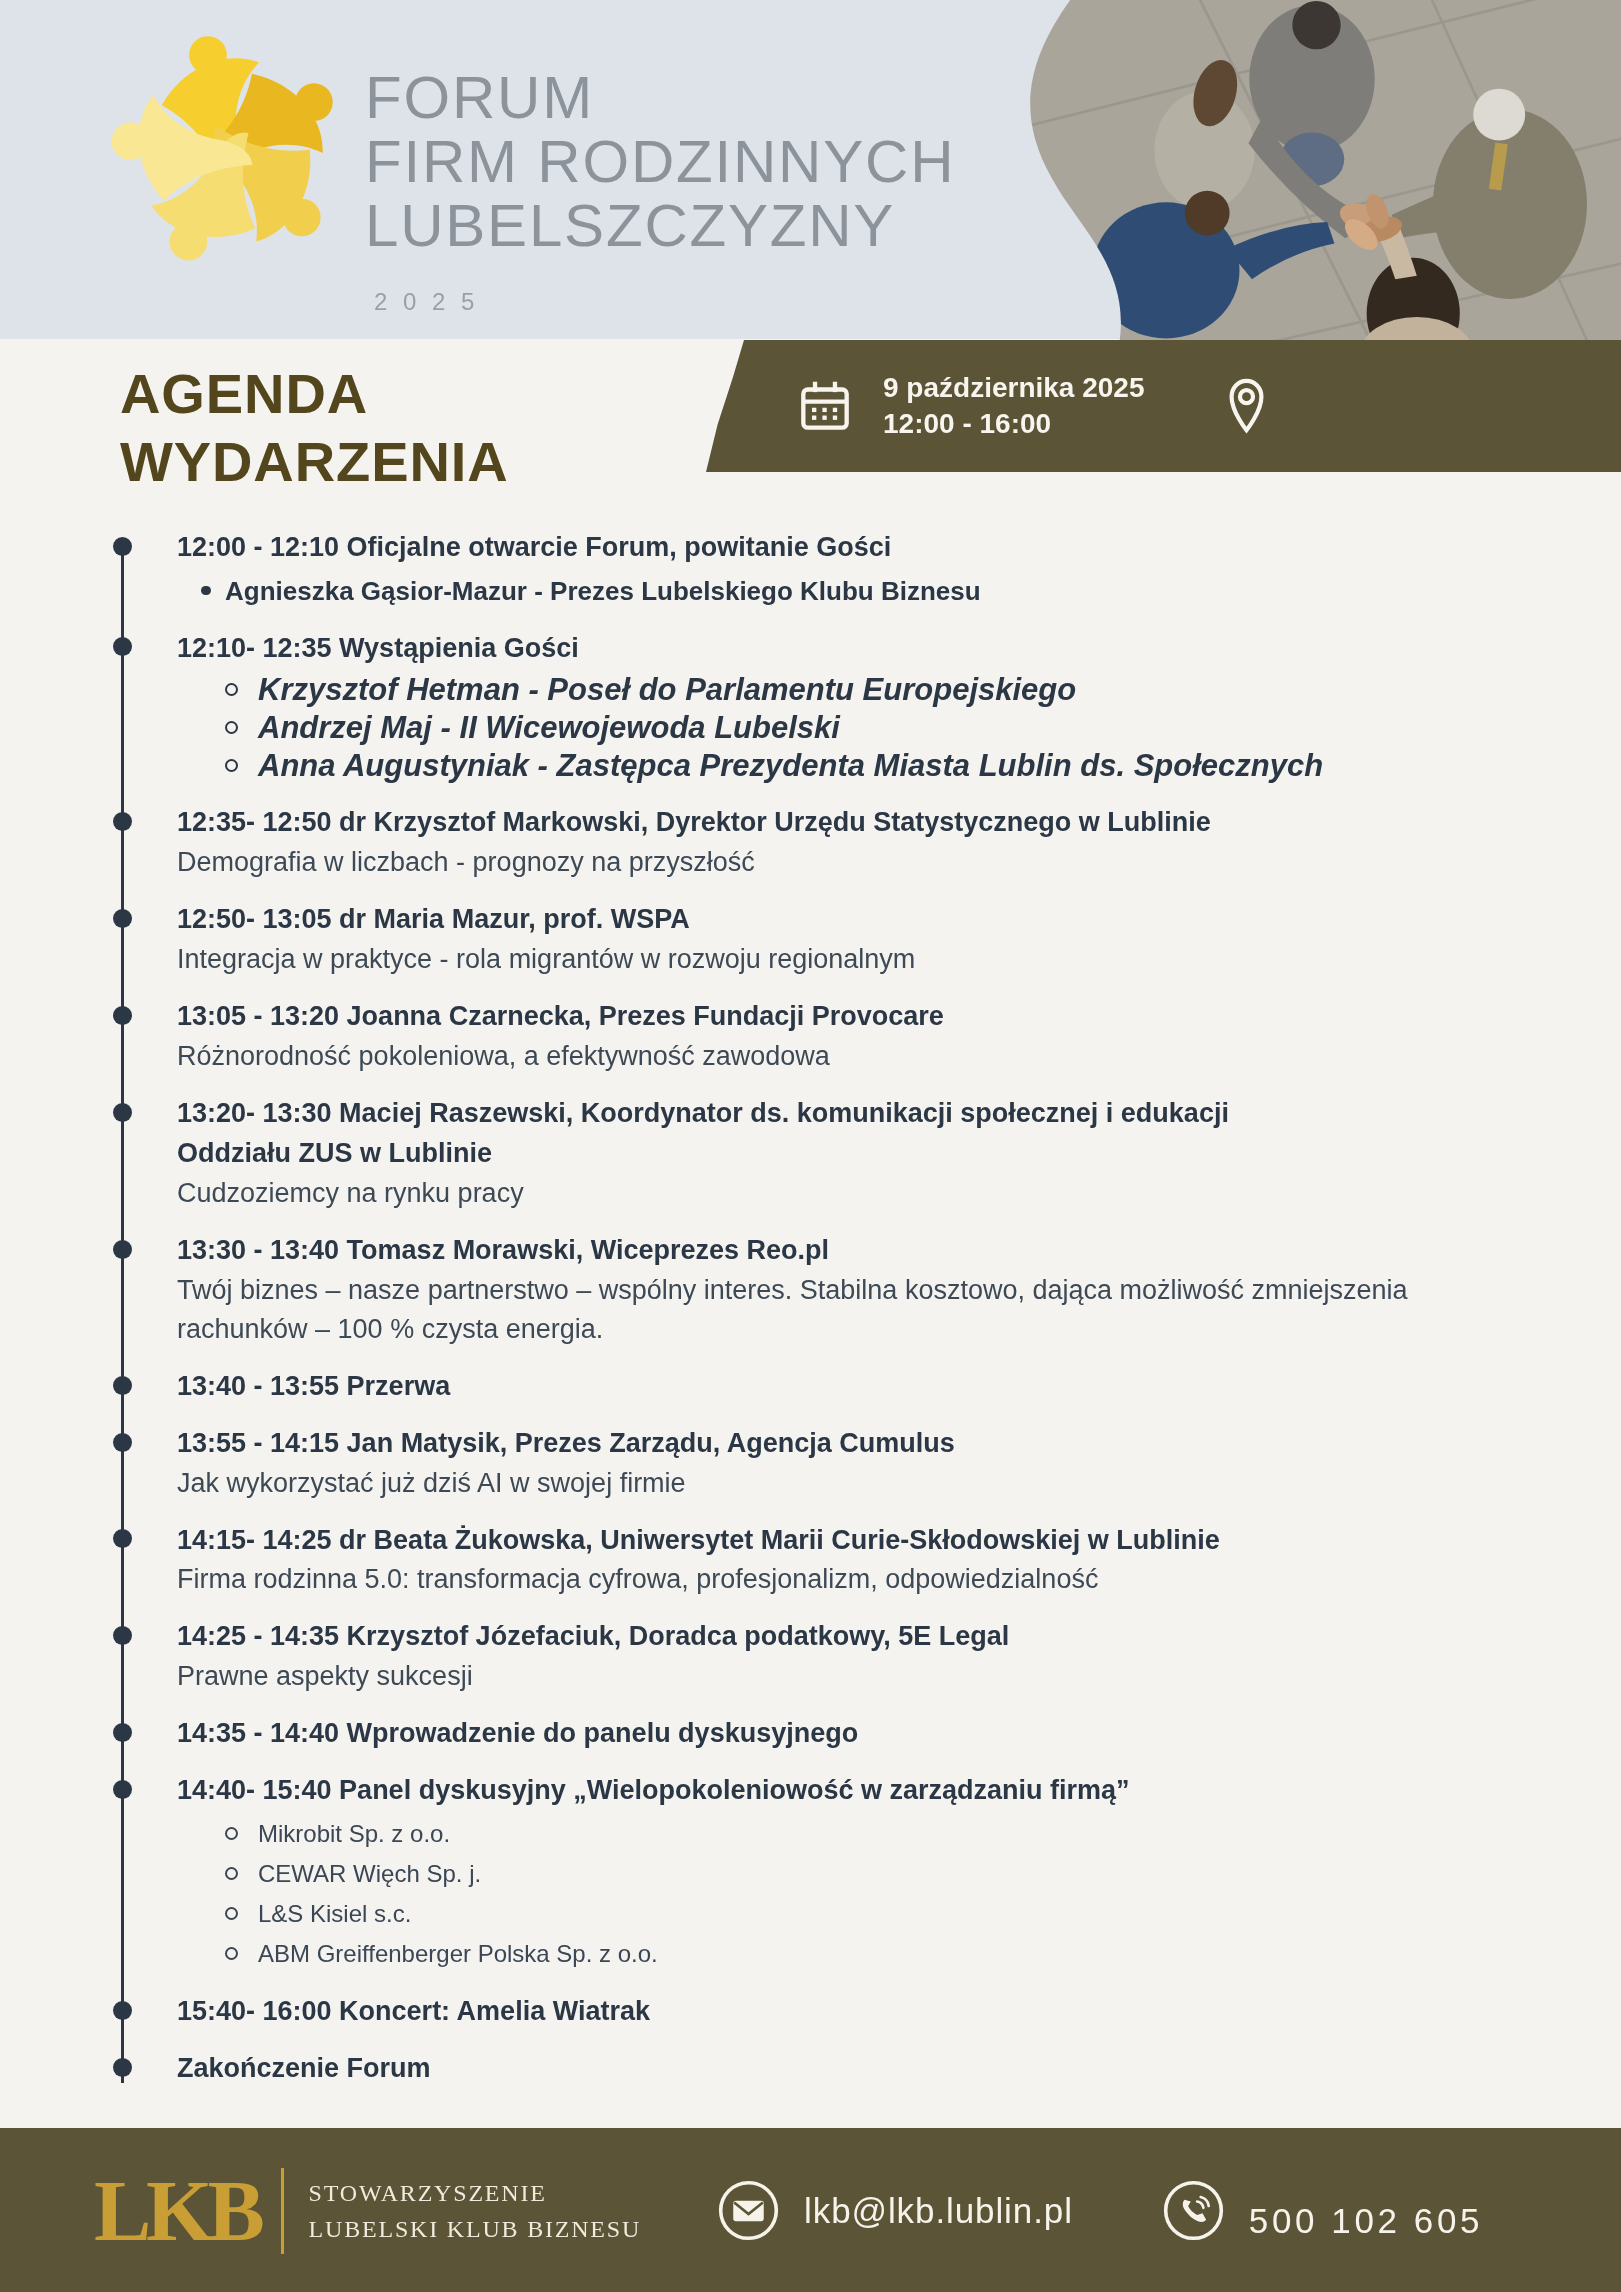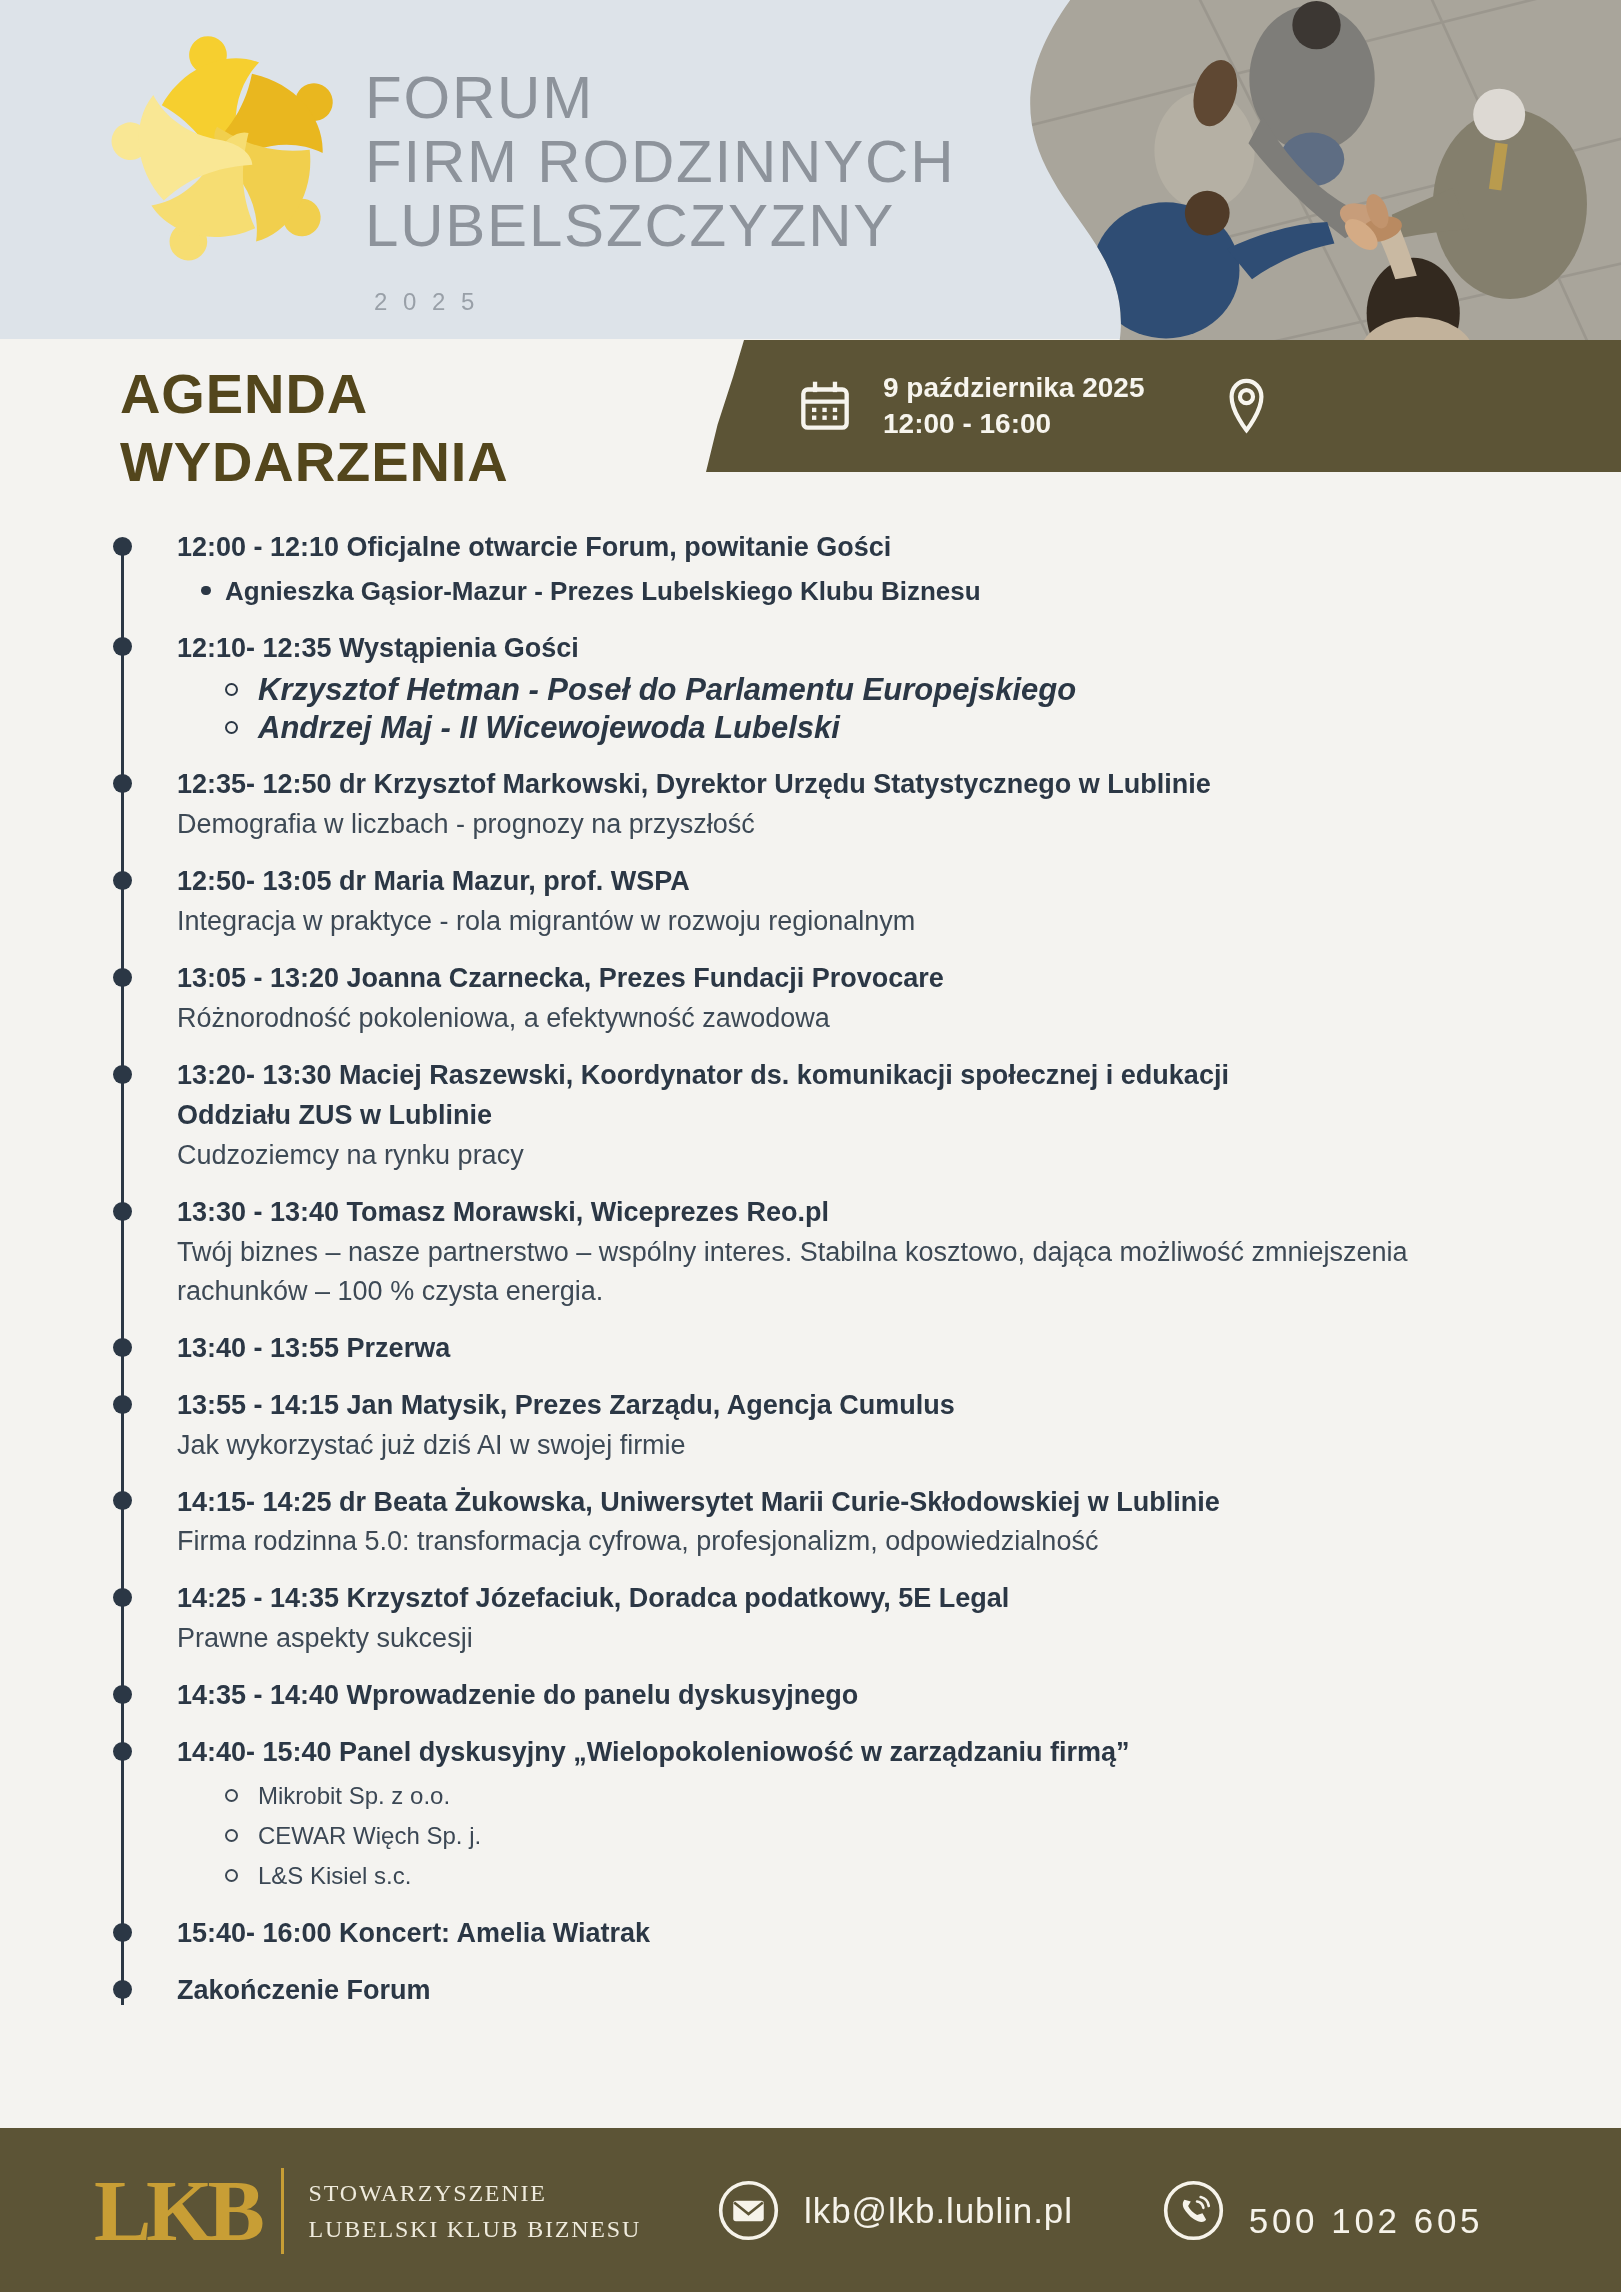--- a/index.html
+++ b/index.html
@@ -192,20 +192,21 @@
       <ul class="bullets filled-bold">
         <li>Agnieszka Gąsior-Mazur - Prezes Lubelskiego Klubu Biznesu</li>
       </ul>
     </div>
     <div class="item">
       <span class="dot"></span>
       <div class="title">12:10- 12:35 Wystąpienia Gości</div>
       <ul class="bullets circle-bold">
         <li>Krzysztof Hetman - Poseł do Parlamentu Europejskiego</li>
         <li>Andrzej Maj - II Wicewojewoda Lubelski</li>
+        <li>Anna Augustyniak - Zastępca Prezydenta Miasta Lublin ds. Społecznych</li>
       </ul>
     </div>
     <div class="item">
       <span class="dot"></span>
       <div class="title">12:35- 12:50 dr Krzysztof Markowski, Dyrektor Urzędu Statystycznego w Lublinie</div>
       <div class="subtitle">Demografia w liczbach - prognozy na przyszłość</div>
     </div>
     <div class="item">
       <span class="dot"></span>
       <div class="title">12:50- 13:05 dr Maria Mazur, prof. WSPA</div>
@@ -250,20 +251,21 @@
       <span class="dot"></span>
       <div class="title">14:35 - 14:40 Wprowadzenie do panelu dyskusyjnego</div>
     </div>
     <div class="item">
       <span class="dot"></span>
       <div class="title">14:40- 15:40 Panel dyskusyjny „Wielopokoleniowość w zarządzaniu firmą”</div>
       <ul class="bullets circle-regular">
         <li>Mikrobit Sp. z o.o.</li>
         <li>CEWAR Więch Sp. j.</li>
         <li>L&amp;S Kisiel s.c.</li>
+        <li>ABM Greiffenberger Polska Sp. z o.o.</li>
       </ul>
     </div>
     <div class="item">
       <span class="dot"></span>
       <div class="title">15:40- 16:00 Koncert: Amelia Wiatrak</div>
     </div>
     <div class="item">
       <span class="dot"></span>
       <div class="title">Zakończenie Forum</div>
     </div>

